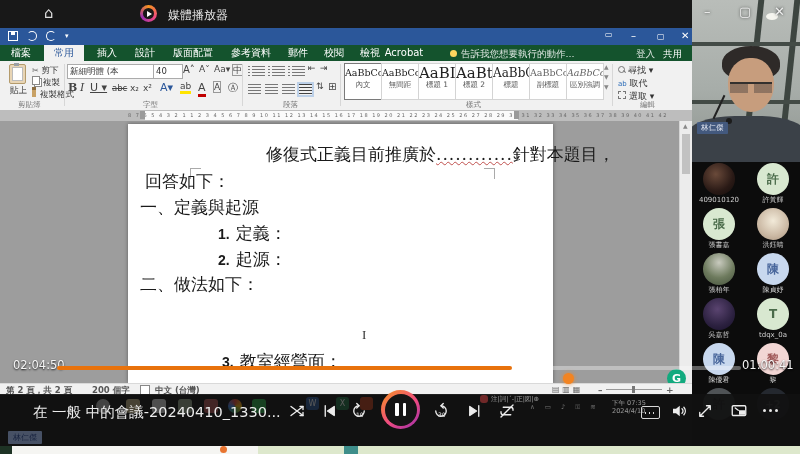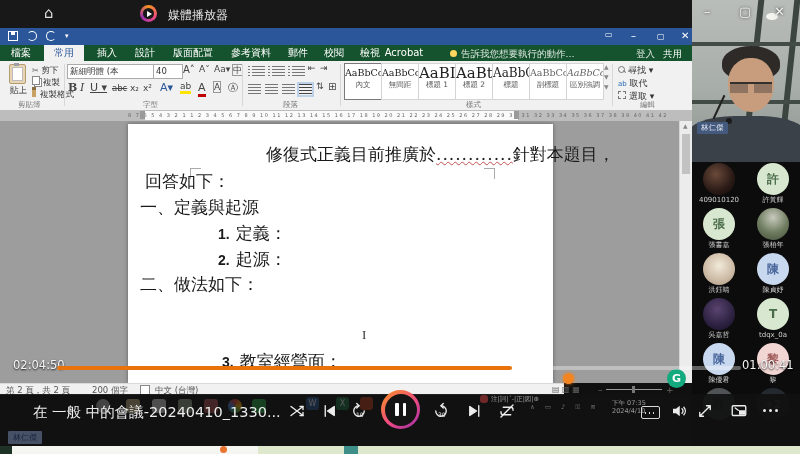--- a/index.html
+++ b/index.html
@@ -64,21 +64,21 @@
   .cropmark{position:absolute;width:10px;height:10px;border:0 solid #bbb;}
   .doc{position:absolute;font-family:"DejaVu Serif","Liberation Serif",serif;font-size:17px;color:#1a1a1a;white-space:nowrap;z-index:2;}
   .doc .num{font-family:"Liberation Sans",sans-serif;font-weight:bold;font-size:14px;margin-right:6px;}
   .dots-red{text-decoration:underline wavy #c0504d 1px;letter-spacing:1px;}
   .mark-blue{text-decoration:underline dotted #7ba7d7 1.5px;}
   .caret{position:absolute;font-family:"Liberation Serif",serif;font-size:13px;color:#333;z-index:3;}
   .scrollbar{position:absolute;left:679px;top:0;width:12px;height:262px;background:#ececec;border-left:1px solid #d5d5d5;}
   .sthumb{position:absolute;left:2px;top:13px;width:8px;height:40px;background:#c2c2c2;}
   .gram{position:absolute;left:667px;top:248px;width:19px;height:19px;border-radius:50%;background:#12aa7e;color:#fff;
     font-size:11px;font-weight:bold;text-align:center;line-height:19px;z-index:3;}
-  .wstatus{position:absolute;left:0;top:383px;width:564px;height:11px;background:#f1f1f1;border-top:1px solid #d9d9d9;z-index:2;font-size:8.5px;color:#555;}
+  .wstatus{position:absolute;left:0;top:383px;width:692px;height:11px;background:#f1f1f1;border-top:1px solid #d9d9d9;z-index:2;font-size:8.5px;color:#555;font-weight:bold;}
   .wstatus span{position:absolute;top:1px;white-space:nowrap;}
   
   .sidebar{position:absolute;left:692px;top:0;width:108px;height:454px;background:#0c0c0c;z-index:1;}
   .video{position:absolute;left:0;top:0;width:108px;height:162px;background:linear-gradient(#b9bdb9 0%,#a7ada9 55%,#8e948f 100%);overflow:hidden;}
   .frame-v{position:absolute;top:0;width:6px;height:120px;background:#3d4540;transform:skewX(-6deg);}
   .frame-h{position:absolute;left:0;width:108px;height:4px;background:#434b46;}
   .lightdot{position:absolute;left:74px;top:13px;width:12px;height:7px;border-radius:50%;background:#f5f5ef;filter:blur(.5px);}
   .hair{position:absolute;left:30px;top:46px;width:58px;height:34px;border-radius:50% 50% 40% 40%;background:#2e2a28;}
   .face{position:absolute;left:36px;top:58px;width:46px;height:54px;border-radius:46% 46% 50% 50%;background:#c79d7d;}
   .glasses{position:absolute;left:38px;top:82px;width:42px;height:9px;border-top:2px solid #33302e;
@@ -157,26 +157,26 @@
         </div>
       <div class="pcell">
           <div class="av k-green">許</div>
           <div class="plabel">許黃輝</div>
         </div>
       <div class="pcell">
           <div class="av k-green">張</div>
           <div class="plabel">張書嘉</div>
         </div>
       <div class="pcell">
+          <div class="av k-photo-light"></div>
+          <div class="plabel">洪鈺晴</div>
+        </div>
+      <div class="pcell">
           <div class="av k-photo-green"></div>
           <div class="plabel">張柏年</div>
-        </div>
-      <div class="pcell">
-          <div class="av k-photo-light"></div>
-          <div class="plabel">洪鈺晴</div>
         </div>
       <div class="pcell">
           <div class="av k-blue">陳</div>
           <div class="plabel">陳貞妤</div>
         </div>
       <div class="pcell">
           <div class="av k-photo-purple"></div>
           <div class="plabel">吳嘉哲</div>
         </div>
       <div class="pcell">

